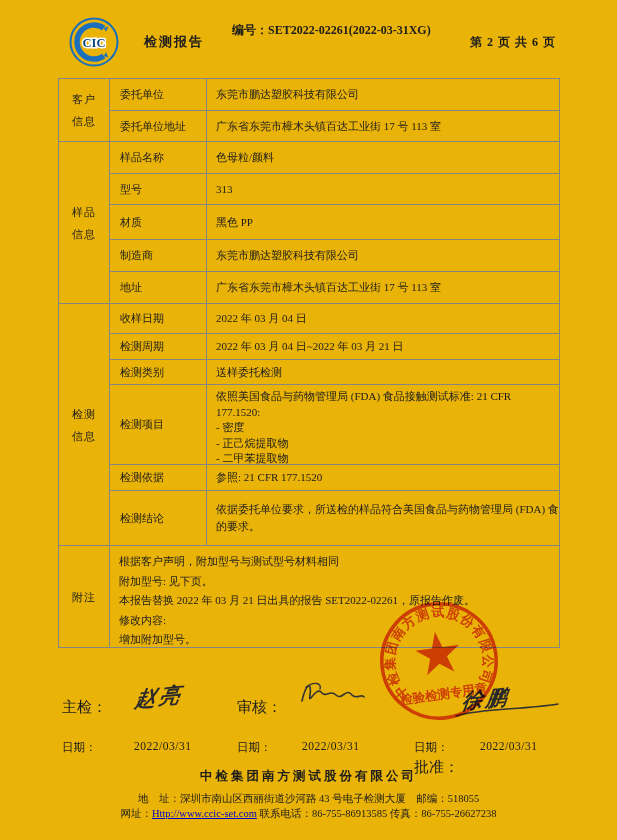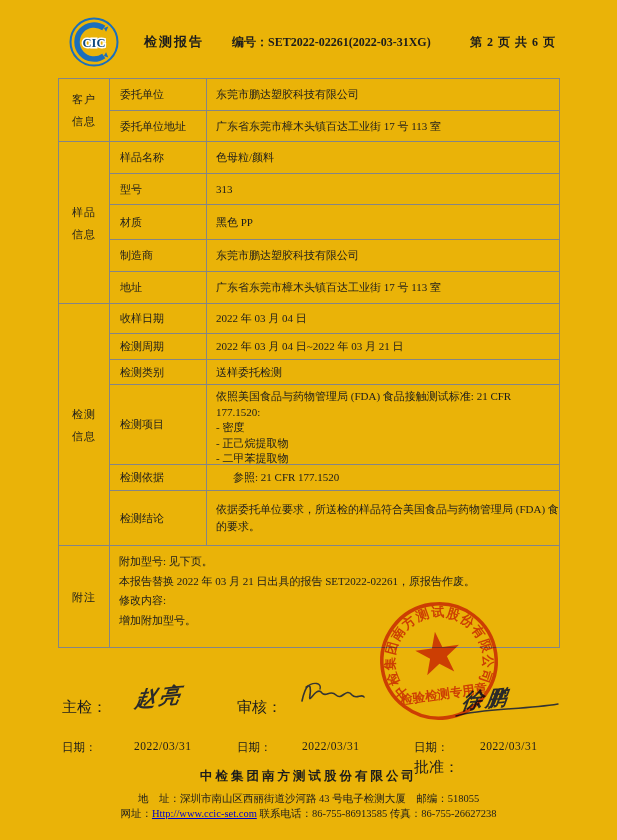--- a/index.html
+++ b/index.html
@@ -7,21 +7,21 @@
     position:relative;
     width:617px;height:840px;
     background:#eab308;
     font-family:"Liberation Serif","DejaVu Serif",serif;
     color:#1c1c1c;
     overflow:hidden;
   }
   
   .hdr-logo{position:absolute;left:60px;top:15px;width:68px;height:54px;}
   .hdr-title{position:absolute;left:144px;top:33px;font-size:13px;font-weight:bold;letter-spacing:2px;}
-  .hdr-no{position:absolute;left:232px;top:34px;font-size:12px;font-weight:bold;}
+  .hdr-no{position:absolute;left:232px;top:22px;font-size:12px;font-weight:bold;}
   .hdr-page{position:absolute;left:470px;top:34px;font-size:12px;font-weight:bold;letter-spacing:1px;}
   
   .rtable{
     position:absolute;left:58px;top:78px;width:502px;
     border:1px solid #858585;
     box-sizing:border-box;
     font-size:11px;
   }
   .section{display:flex;border-bottom:1px solid #858585;}
   .section:last-child{border-bottom:none;}
@@ -180,41 +180,42 @@
         <div class="trow" style="height:80px;">
           <div class="cell-label">检测项目</div>
           <div class="cell-value" style="justify-content:flex-start;padding-top:4px;">
             <div class="ln" style="line-height:15.5px;">依照美国食品与药物管理局 (FDA) 食品接触测试标准: 21 CFR</div>
             <div class="ln" style="line-height:15.5px;">177.1520:</div>
             <div class="ln" style="line-height:15.5px;">- 密度</div>
             <div class="ln" style="line-height:15.5px;">- 正己烷提取物</div>
             <div class="ln" style="line-height:15.5px;">- 二甲苯提取物</div>
           </div>
         </div>
-        <div class="trow" style="height:26px;gap:17px;">
+        <div class="trow" style="height:26px;">
           <div class="cell-label">检测依据</div>
           <div class="cell-value">
               <span class="ln">参照: 21 CFR 177.1520</span>
             </div>
         </div>
         <div class="trow" style="height:54px;">
           <div class="cell-label">检测结论</div>
           <div class="cell-value">
             <div class="ln" style="line-height:17px;">依据委托单位要求，所送检的样品符合美国食品与药物管理局 (FDA) 食</div>
             <div class="ln" style="line-height:17px;">的要求。</div>
           </div>
         </div>
       </div>
     </div>
 
     <div class="section" style="height:101px;">
       <div class="sec-label">
         <span>附注</span>
       </div>
       <div class="notes-body">
+        <div class="ln">根据客户声明，附加型号与测试型号材料相同</div>
         <div class="ln">附加型号: 见下页。</div>
         <div class="ln">本报告替换 2022 年 03 月 21 日出具的报告 SET2022-02261，原报告作废。</div>
         <div class="ln">修改内容:</div>
         <div class="ln">增加附加型号。</div>
       </div>
     </div>
 
   </div>
 
   <div class="sig-label" style="left:62px;top:698px;">主检：</div>

